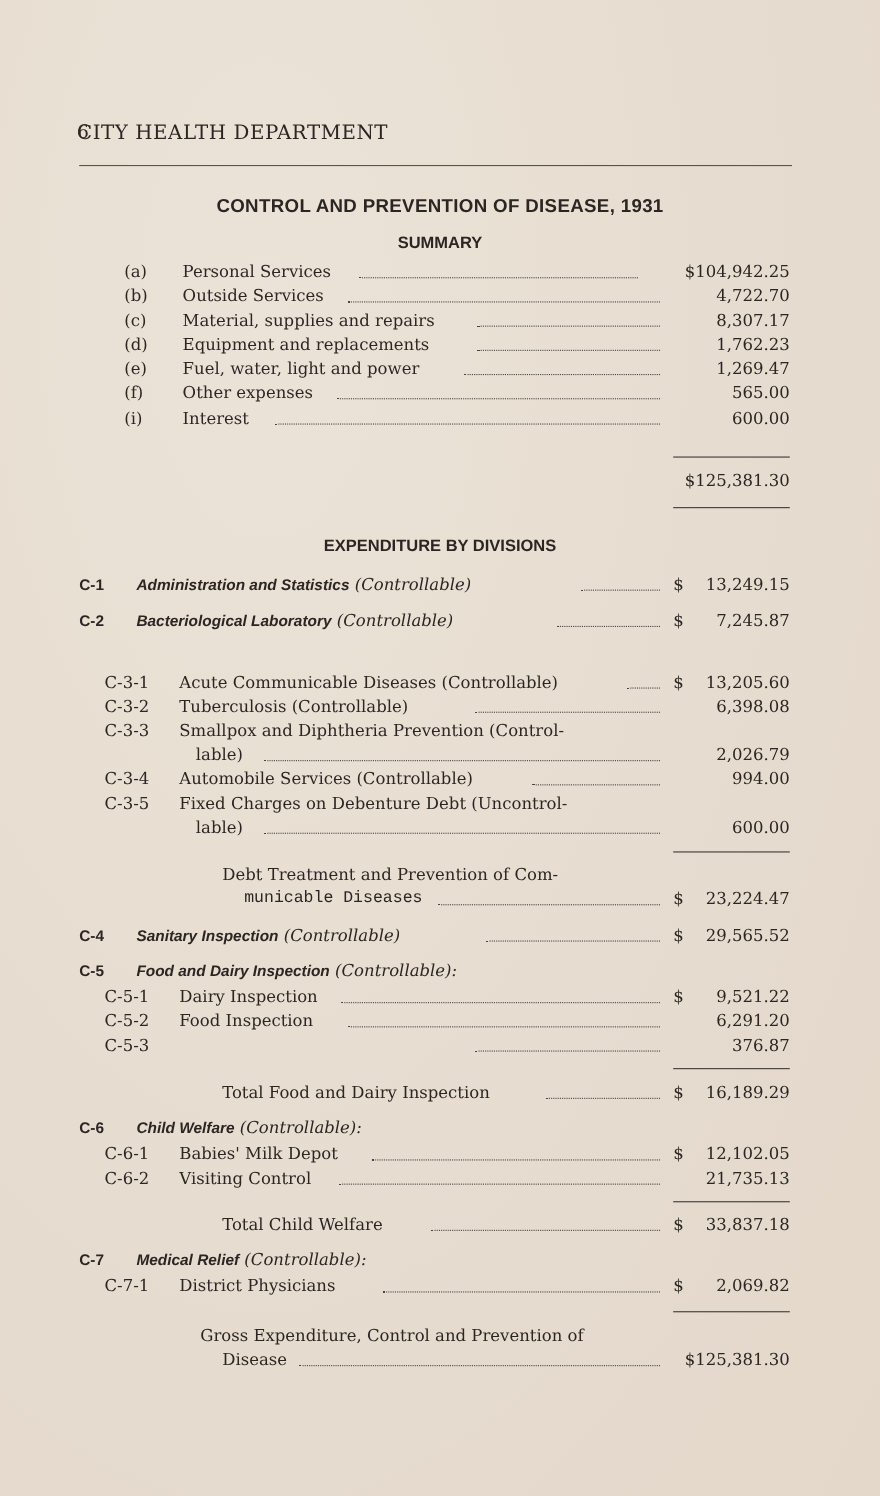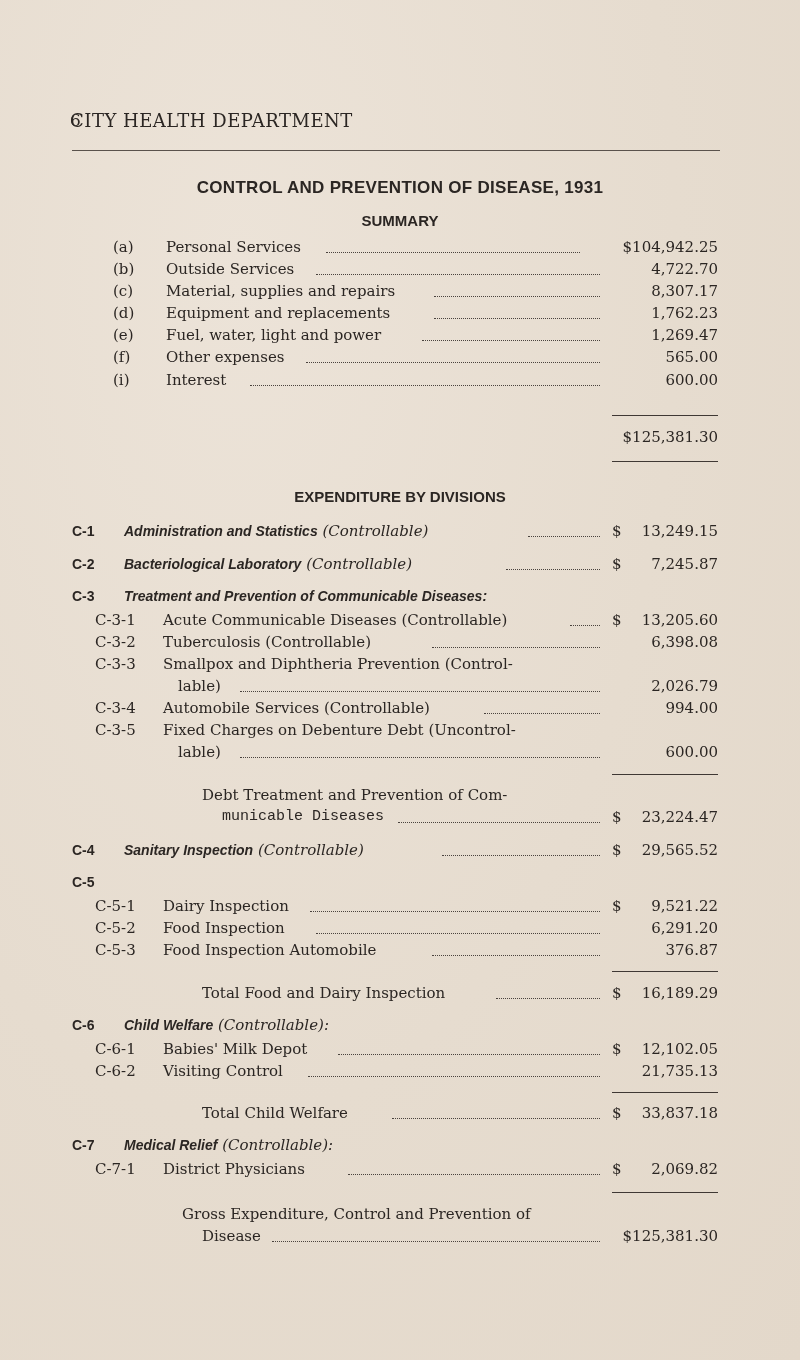--- a/index.html
+++ b/index.html
@@ -116,24 +116,20 @@
     <span class="dollar">$</span>
     <span class="amt">13,249.15</span>
   </div>
   <div class="row" style="top:553px">
     <span class="code div-code">C-2</span>
     <span class="label div-title"><span class="bold">Bacteriological Laboratory</span> <span>(Controllable)</span></span>
     <span class="leader" style="left:506px"></span>
     <span class="dollar">$</span>
     <span class="amt">7,245.87</span>
   </div>
-  <div class="row" style="top:585px">
-    <span class="code div-code">C-3</span>
-    <span class="label div-title"><span class="bold">Treatment and Prevention of Communicable Diseases:</span></span>
-  </div>
 
   <div class="row" style="top:609px">
     <span class="code sub-code">C-3-1</span>
     <span class="label sub-label">Acute Communicable Diseases (Controllable)</span>
     <span class="leader" style="left:570px"></span>
     <span class="dollar">$</span>
     <span class="amt">13,205.60</span>
   </div>
   <div class="row" style="top:631px">
     <span class="code sub-code">C-3-2</span>
@@ -178,37 +174,37 @@
 
   <div class="row" style="top:839px">
     <span class="code div-code">C-4</span>
     <span class="label div-title"><span class="bold">Sanitary Inspection</span> <span>(Controllable)</span></span>
     <span class="leader" style="left:442px"></span>
     <span class="dollar">$</span>
     <span class="amt">29,565.52</span>
   </div>
   <div class="row" style="top:871px">
     <span class="code div-code">C-5</span>
+    <span class="label div-title"><span class="bold">Food and Dairy Inspection</span> <span>(Controllable):</span></span>
   </div>
   <div class="row" style="top:895px">
     <span class="code sub-code">C-5-1</span>
     <span class="label sub-label">Dairy Inspection</span>
     <span class="leader" style="left:310px"></span>
     <span class="dollar">$</span>
     <span class="amt">9,521.22</span>
   </div>
   <div class="row" style="top:917px">
     <span class="code sub-code">C-5-2</span>
     <span class="label sub-label">Food Inspection</span>
     <span class="leader" style="left:316px"></span>
     <span class="amt">6,291.20</span>
   </div>
   <div class="row" style="top:939px">
     <span class="code sub-code">C-5-3</span>
-    <span class="label sub-label">Food Inspection Automobile</span>
     <span class="leader" style="left:432px"></span>
     <span class="amt">376.87</span>
   </div>
   <div class="rule" style="top:971px"></div>
   <div class="row" style="top:982px">
     <span class="label tot-label">Total Food and Dairy Inspection</span>
     <span class="leader" style="left:496px"></span>
     <span class="dollar">$</span>
     <span class="amt">16,189.29</span>
   </div>

